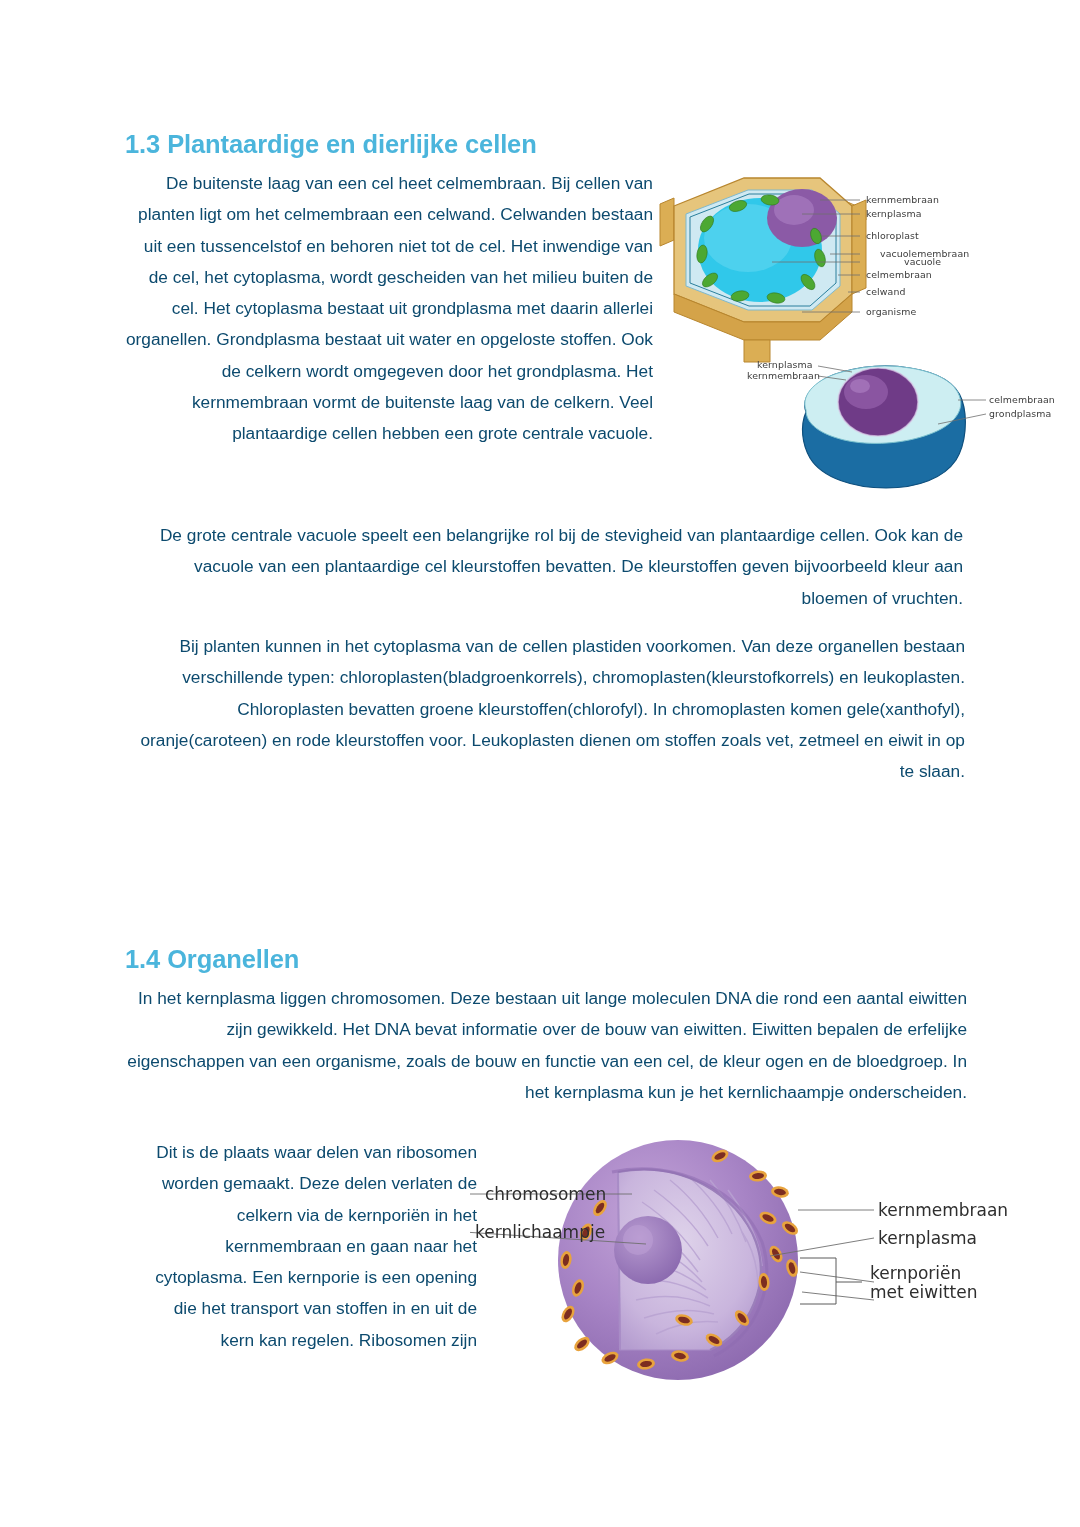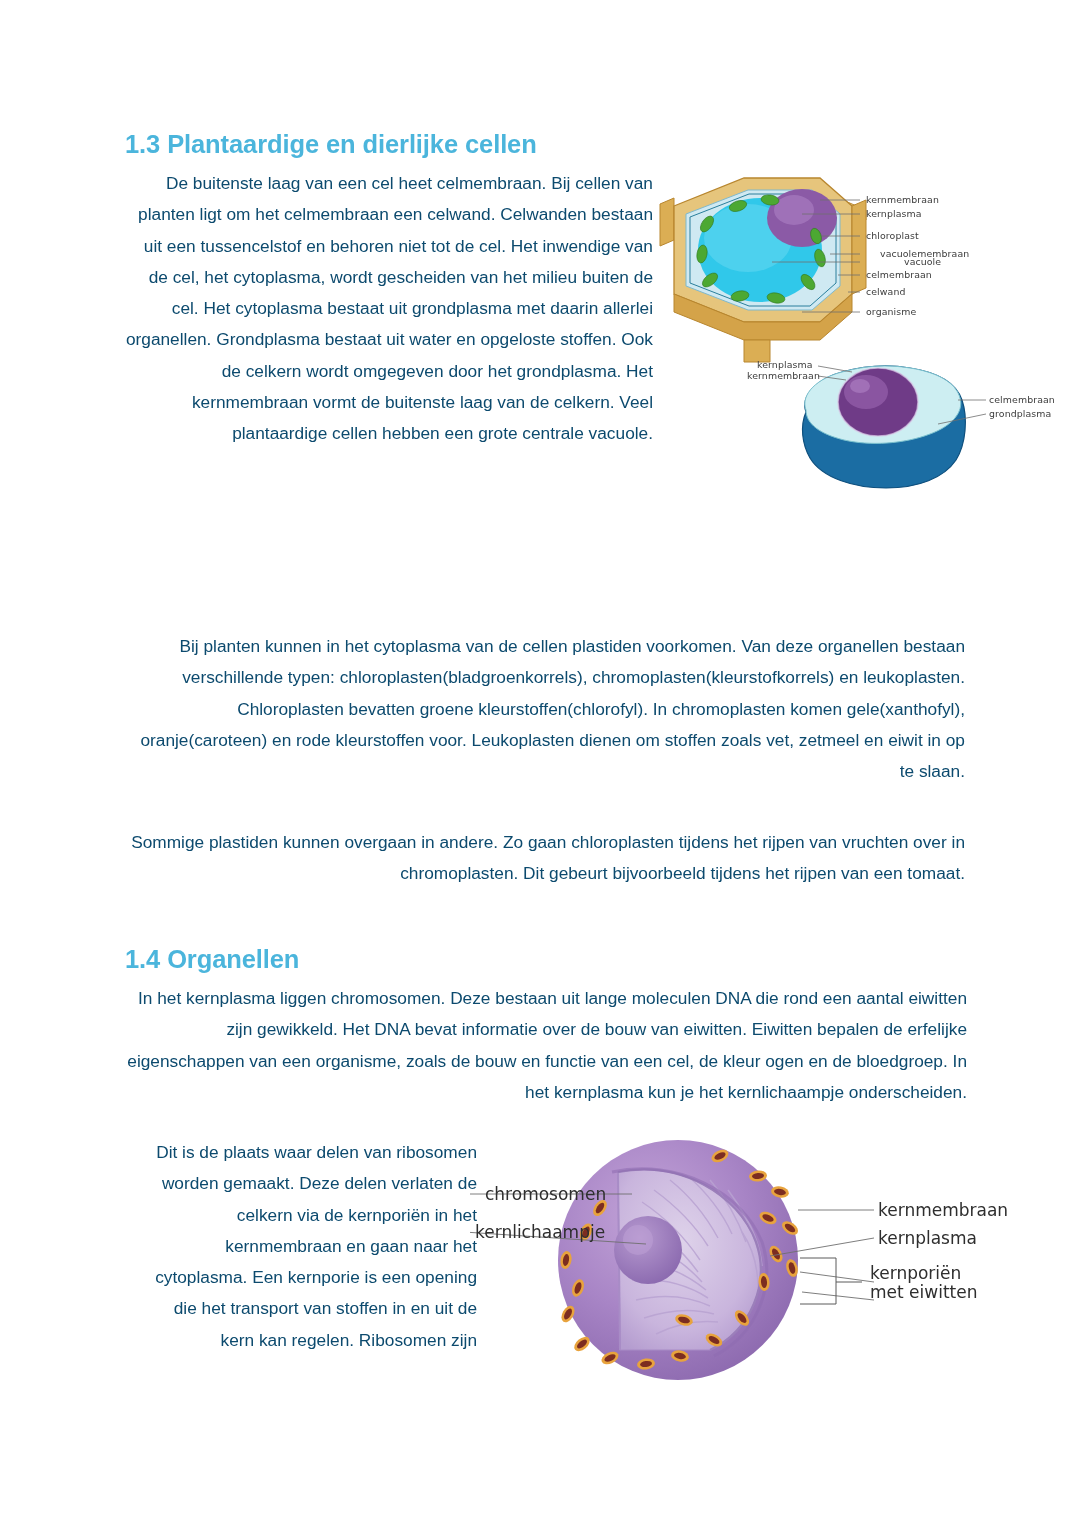--- a/index.html
+++ b/index.html
@@ -188,24 +188,24 @@
         <line x1="178" y1="72" x2="226" y2="62"></line>
       </g>
     </svg>
 
     <div class="lbl" style="left:-3px; top:7px;" data-name="animal-label-kernplasma">kernplasma</div>
     <div class="lbl" style="left:-13px; top:18px;" data-name="animal-label-kernmembraan">kernmembraan</div>
     <div class="lbl" style="left:229px; top:42px;" data-name="animal-label-celmembraan">celmembraan</div>
     <div class="lbl" style="left:229px; top:56px;text-align:center;" data-name="animal-label-grondplasma">grondplasma</div>
   </div>
 
+  <div class="para" id="p-vacuole" data-name="paragraph-vacuole">De grote centrale vacuole speelt een belangrijke rol bij de stevigheid van plantaardige cellen. Ook kan de vacuole van een plantaardige cel kleurstoffen bevatten. De kleurstoffen geven bijvoorbeeld kleur aan bloemen of vruchten.</div>
 
   <div class="para" id="p-plast" data-name="paragraph-plastiden">Bij planten kunnen in het cytoplasma van de cellen plastiden voorkomen. Van deze organellen bestaan verschillende typen: chloroplasten(bladgroenkorrels), chromoplasten(kleurstofkorrels) en leukoplasten. Chloroplasten bevatten groene kleurstoffen(chlorofyl). In chromoplasten komen gele(xanthofyl), oranje(caroteen) en rode kleurstoffen voor. Leukoplasten dienen om stoffen zoals vet, zetmeel en eiwit in op te slaan.</div>
 
-  <div class="para" id="p-tomaat" data-name="paragraph-tomaat">Sommige plastiden kunnen overgaan in andere. Zo gaan chloroplasten tijdens het rijpen van vruchten over in chromoplasten. Dit gebeurt bijvoorbeeld tijdens het rijpen van een tomaat.</div>
 
   <div class="h-section" id="h14" data-name="section-heading-1-4">1.4 Organellen</div>
 
   <div class="para" id="p-organ" data-name="paragraph-organellen">In het kernplasma liggen chromosomen. Deze bestaan uit lange moleculen DNA die rond een aantal eiwitten zijn gewikkeld. Het DNA bevat informatie over de bouw van eiwitten. Eiwitten bepalen de erfelijke eigenschappen van een organisme, zoals de bouw en functie van een cel, de kleur ogen en de bloedgroep. In het kernplasma kun je het kernlichaampje onderscheiden.</div>
 
   <div class="para" id="p-ribo" data-name="paragraph-ribosomen">Dit is de plaats waar delen van ribosomen worden gemaakt. Deze delen verlaten de celkern via de kernporiën in het kernmembraan en gaan naar het cytoplasma. Een kernporie is een opening die het transport van stoffen in en uit de kern kan regelen. Ribosomen zijn</div>
 
   <div class="fig fig-nucleus" data-name="figure-nucleus">
     <svg width="600" height="265" viewBox="0 0 600 265" data-name="nucleus-illustration">
       <defs>

